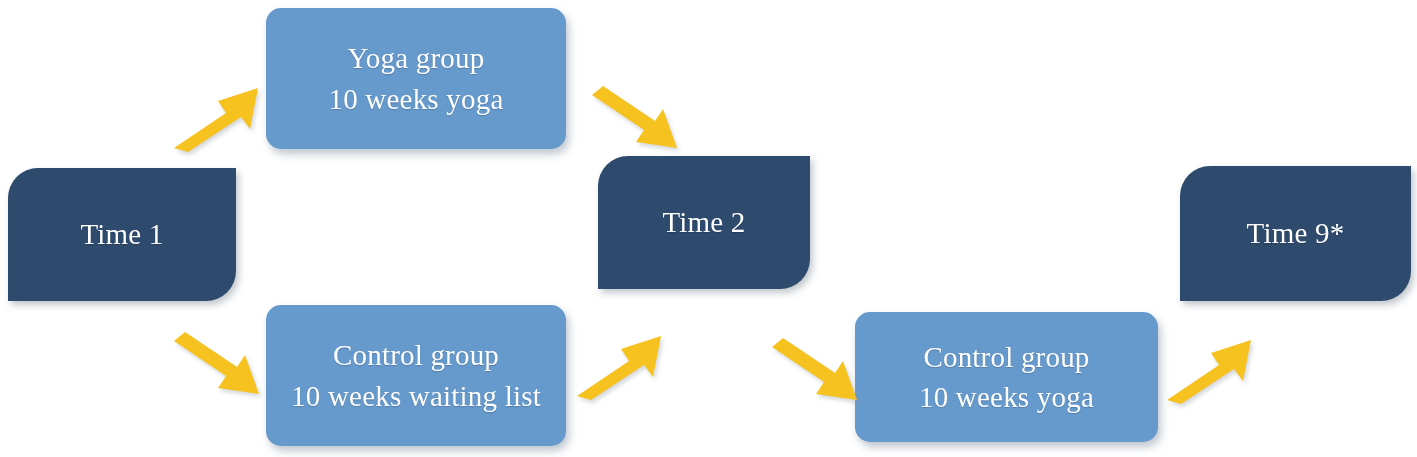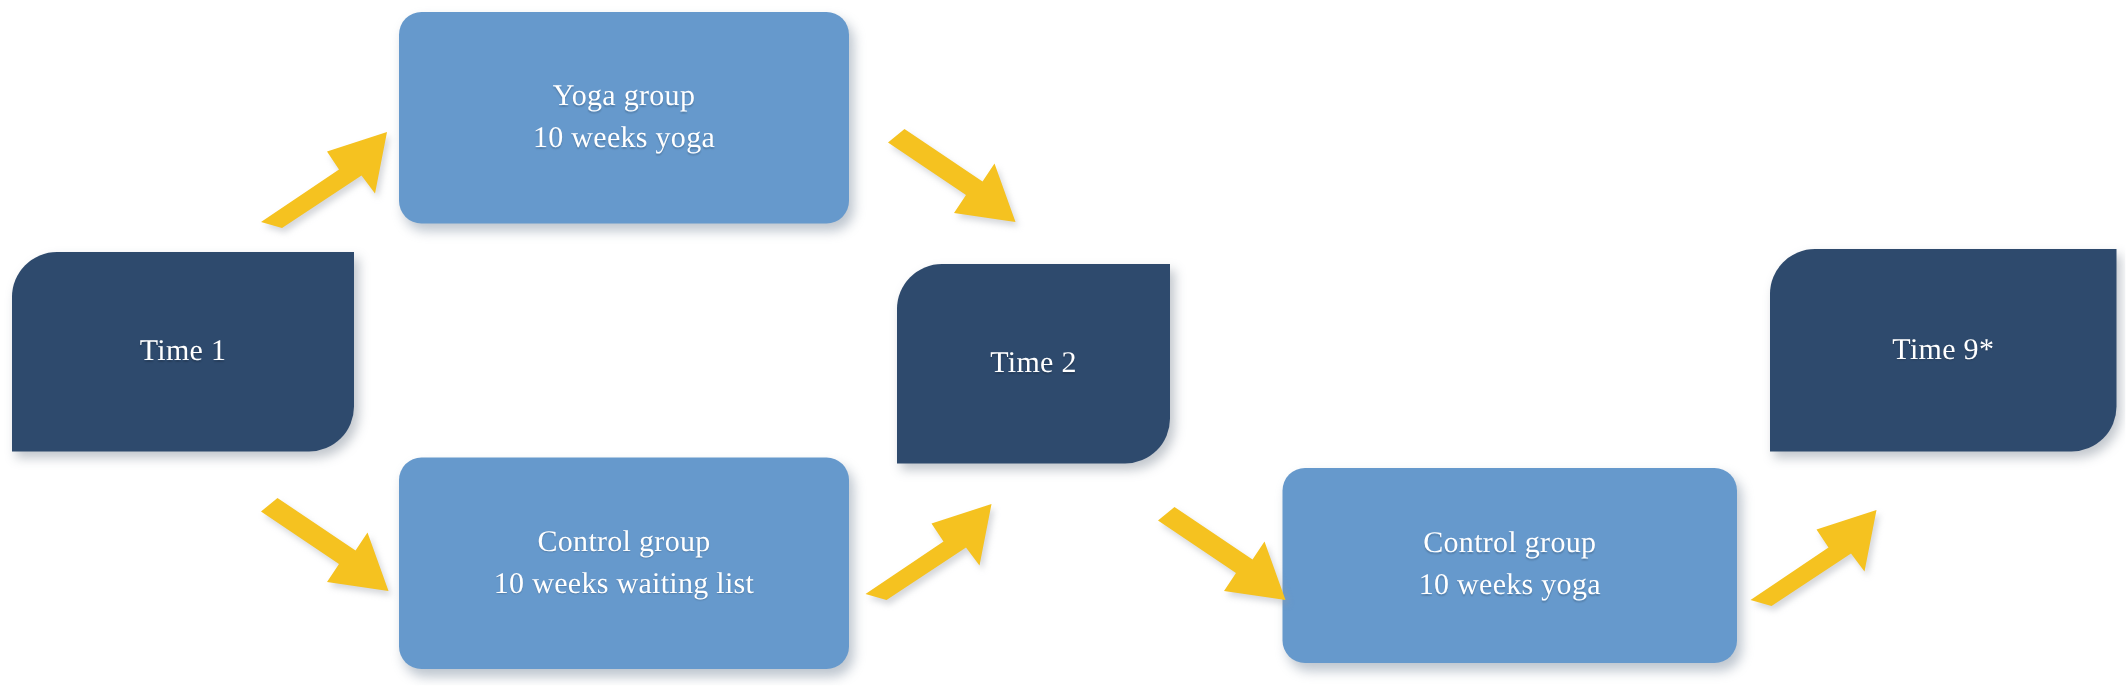--- a/index.html
+++ b/index.html
@@ -15,21 +15,21 @@
     overflow: hidden;
     font-family: "Liberation Serif", "DejaVu Serif", serif;
   }
   .node {
     position: absolute;
     display: flex;
     align-items: center;
     justify-content: center;
     text-align: center;
     color: #ffffff;
-    font-size: 20px;
+    font-size: 29px;
     line-height: 1.38;
     letter-spacing: 0.2px;
     box-sizing: border-box;
     padding: 4px 10px;
     text-shadow: 0 1px 1px rgba(0,0,0,0.18);
   }
   
   .node.dark {
     background: #2E4A6D;
     border-radius: 30px 0 30px 0;
@@ -64,21 +64,21 @@
   <div class="node light" style="left:266px; top:8px; width:300px; height:141px;">
     <span class="lines">Yoga group
 10 weeks yoga</span>
   </div>
 
   <div class="node light" style="left:266px; top:305px; width:300px; height:141px;">
     <span class="lines">Control group
 10 weeks waiting list</span>
   </div>
 
-  <div class="node dark" style="left:598px; top:176px; width:182px; height:133px;">
+  <div class="node dark" style="left:598px; top:156px; width:212px; height:133px;">
     <span class="lines">Time 2</span>
   </div>
 
   <div class="node light" style="left:855px; top:312px; width:303px; height:130px;">
     <span class="lines">Control group
 10 weeks yoga</span>
   </div>
 
   <div class="node dark" style="left:1180px; top:166px; width:231px; height:135px;">
     <span class="lines">Time 9*</span>

